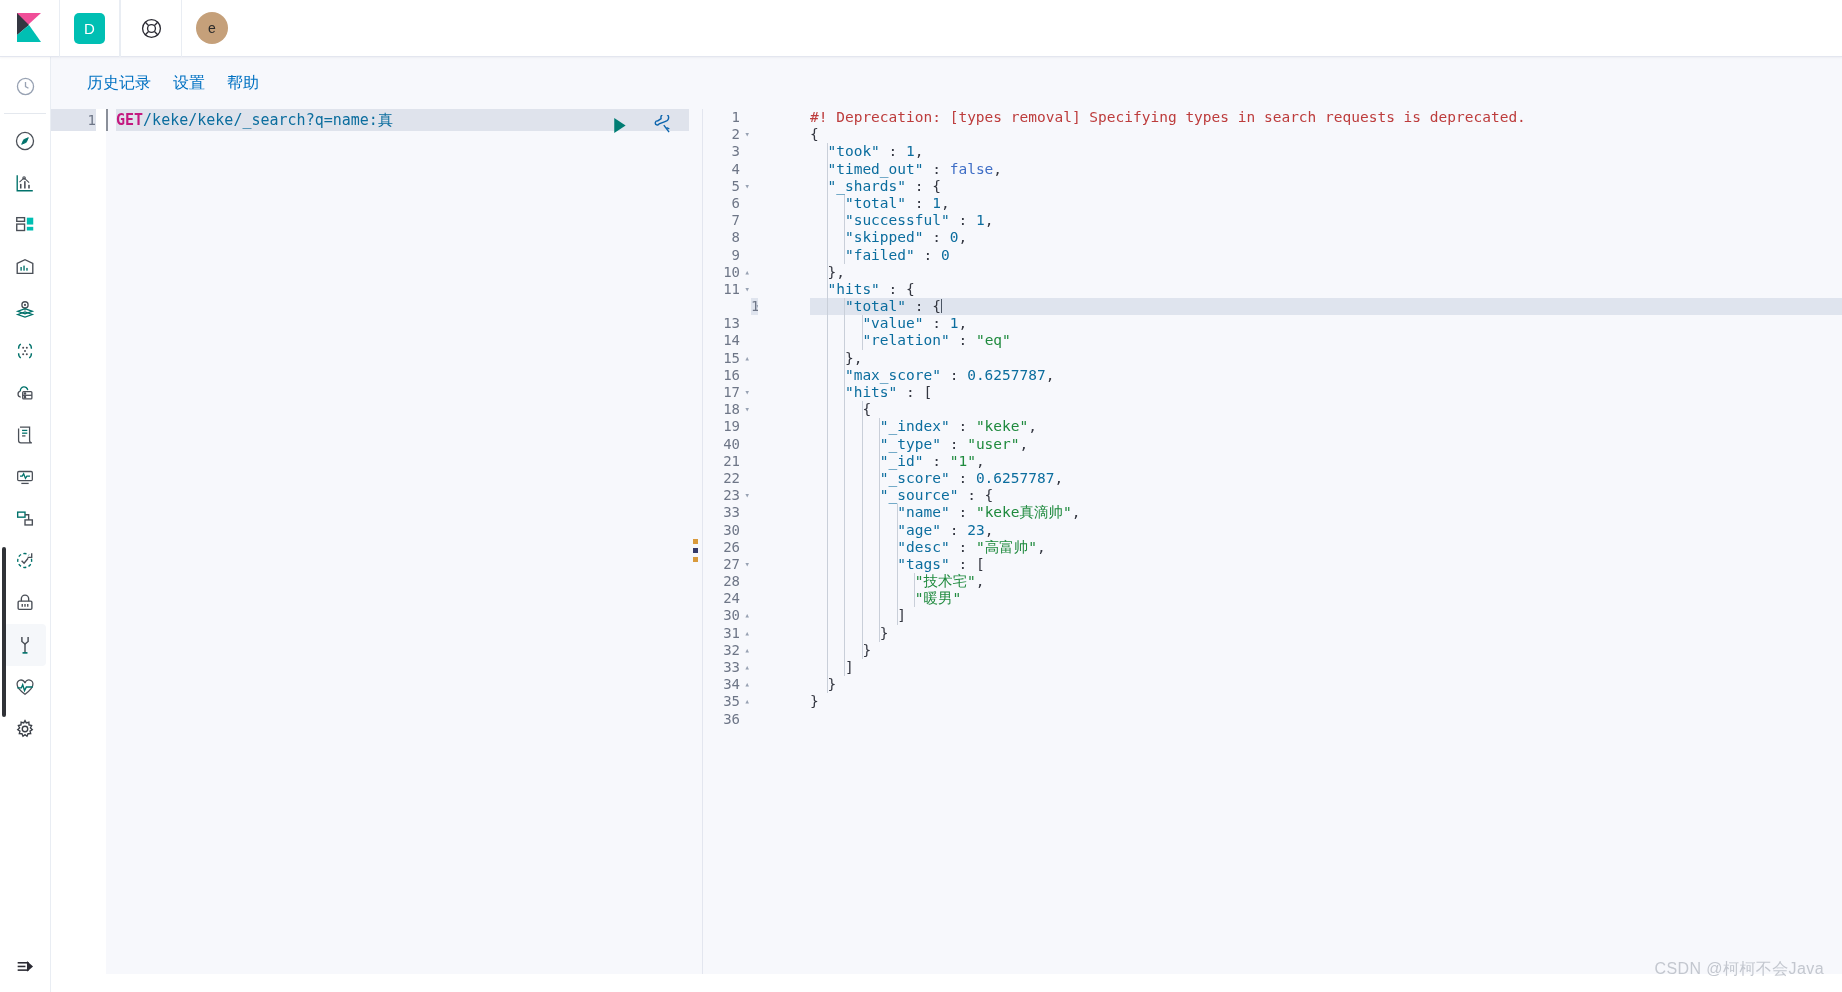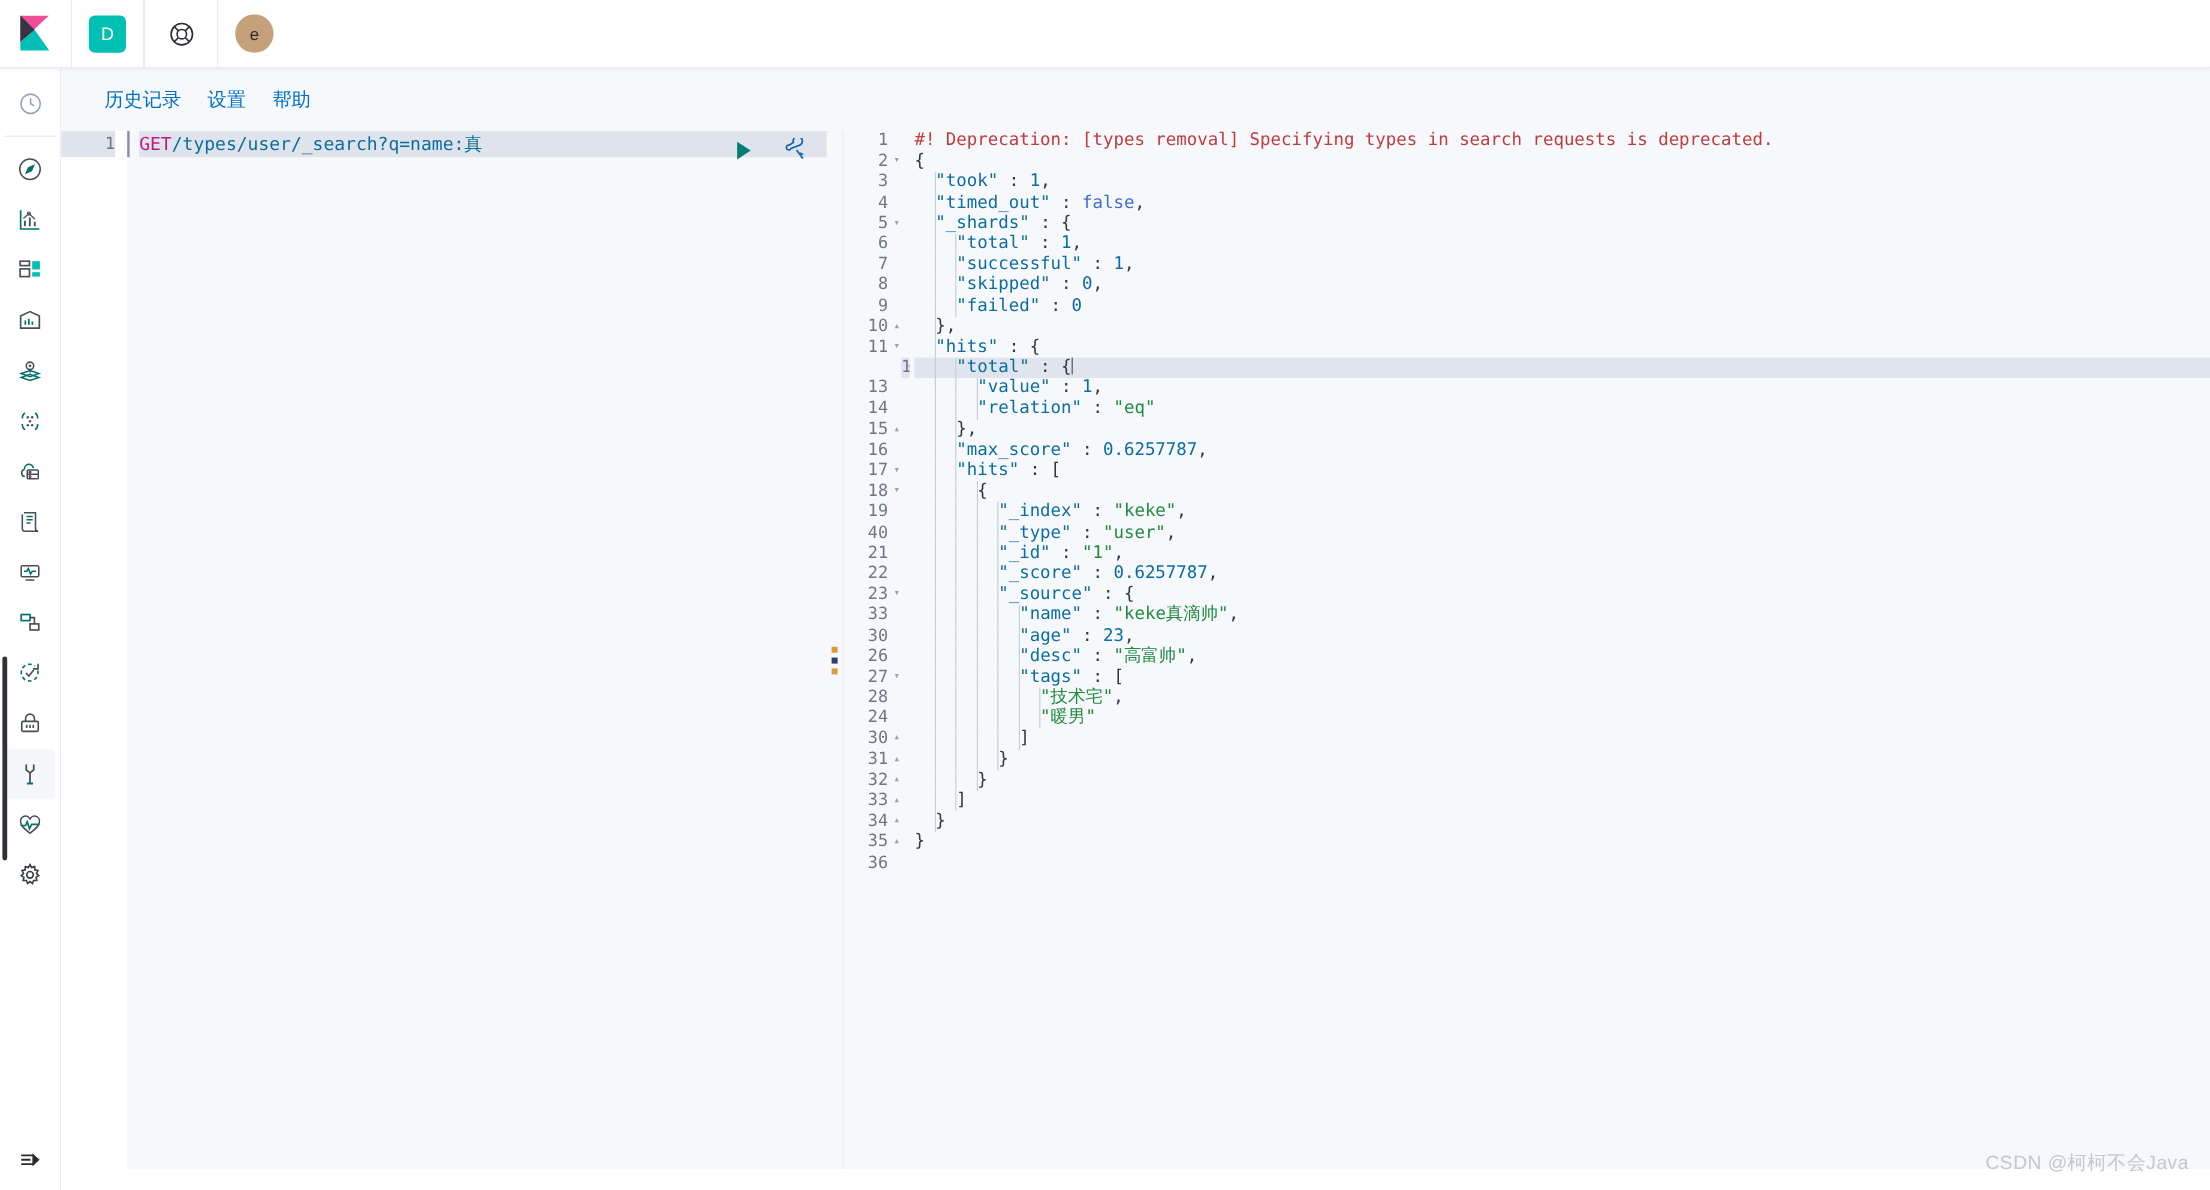--- a/index.html
+++ b/index.html
@@ -116,21 +116,21 @@
     width:55px; min-width:55px; background:#fff; text-align:right;
     padding-right:10px; color:#6e7687; user-select:none;
   }
   .gutter .ln{ height:22px; line-height:22px; font-size:14px; }
   .gutter .ln.hl{ background:#dfe3ec; }
   .code{
     flex:1; background:#f7f8fc; position:relative; padding-left:10px;
   }
   .code .cl{ height:22px; line-height:22px; white-space:pre; }
   .code .cl.hl{ background:#dfe3ec; }
-  .kw-method{ color:#c4187f; }
+  .kw-method{ color:#c4187f;font-weight:bold; }
   .kw-url{ color:#0b6d9e; }
   .caretbar{
     position:absolute; left:0; top:0; width:2px; height:22px; background:#8a8f99;
   }
 
   .run-controls{
     position:absolute; right:16px; top:6px; display:flex; align-items:center; gap:22px;
     z-index:3;
   }
   .play-btn{ cursor:pointer; display:flex; }
@@ -155,21 +155,21 @@
     color:#6e7687; font-family:"DejaVu Sans Mono",monospace; font-size:14px;
     background:#f7f8fc; user-select:none;
   }
   .r-gutter .ln{ height:17.2px; line-height:17.2px; position:relative; padding-right:12px;}
   .r-gutter .ln.hl{ background:#dfe4ee;margin-left:48px; }
   .fold{ position:absolute; right:2px; top:4px; font-size:9px; color:#98a2b3; line-height:9px; }
   .r-code{
     flex:1; min-width:0; font-family:"DejaVu Sans Mono",monospace; font-size:14.5px;
     background:#f7f8fc; padding-left:4px; position:relative; overflow:hidden;
   }
-  .r-code .cl{ height:17.2px; line-height:17.2px; white-space:pre; position:relative; }
+  .r-code .cl{ height:17.2px; line-height:17.2px; white-space:pre; position:relative;margin-left:48px; }
   .r-code .cl.hl{ background:#dfe4ee; }
   .tok-warn{ color:#bd3c3c; }
   .tok-key{ color:#0b6d9e; }
   .tok-str{ color:#1f8a3e; }
   .tok-num{ color:#0b6d9e; }
   .tok-bool{ color:#3f6ec6; }
   .tok-pun{ color:#343741; }
   .iguide{ position:absolute; width:1px; background:#c9cfd9; }
   .text-caret{
     display:inline-block; width:1px; height:14px; background:#4b5563;
@@ -387,21 +387,21 @@
 
       <div class="panes">
 
         <div class="pane-left">
           <div class="editor">
             <div class="gutter">
               <div class="ln hl">1</div>
             </div>
             <div class="code">
               <div class="caretbar"></div>
-              <div class="cl hl"><span class="kw-method">GET</span><span class="kw-url">/types/user/_search?q=name:真</span></div>
+              <div class="cl hl"><span class="kw-method">GET</span><span class="kw-url">/keke/keke/_search?q=name:真</span></div>
             </div>
           </div>
           <div class="run-controls">
             <div class="play-btn">
               <svg width="21" height="21" viewBox="0 0 24 24">
                 <path d="M6 3.5 L19 12 L6 20.5 Z" fill="#017d73"></path>
               </svg>
             </div>
             <div class="wrench-btn">
               <svg width="21" height="21" viewBox="0 0 24 24" fill="none" stroke="#0b64ad" stroke-width="1.6">

